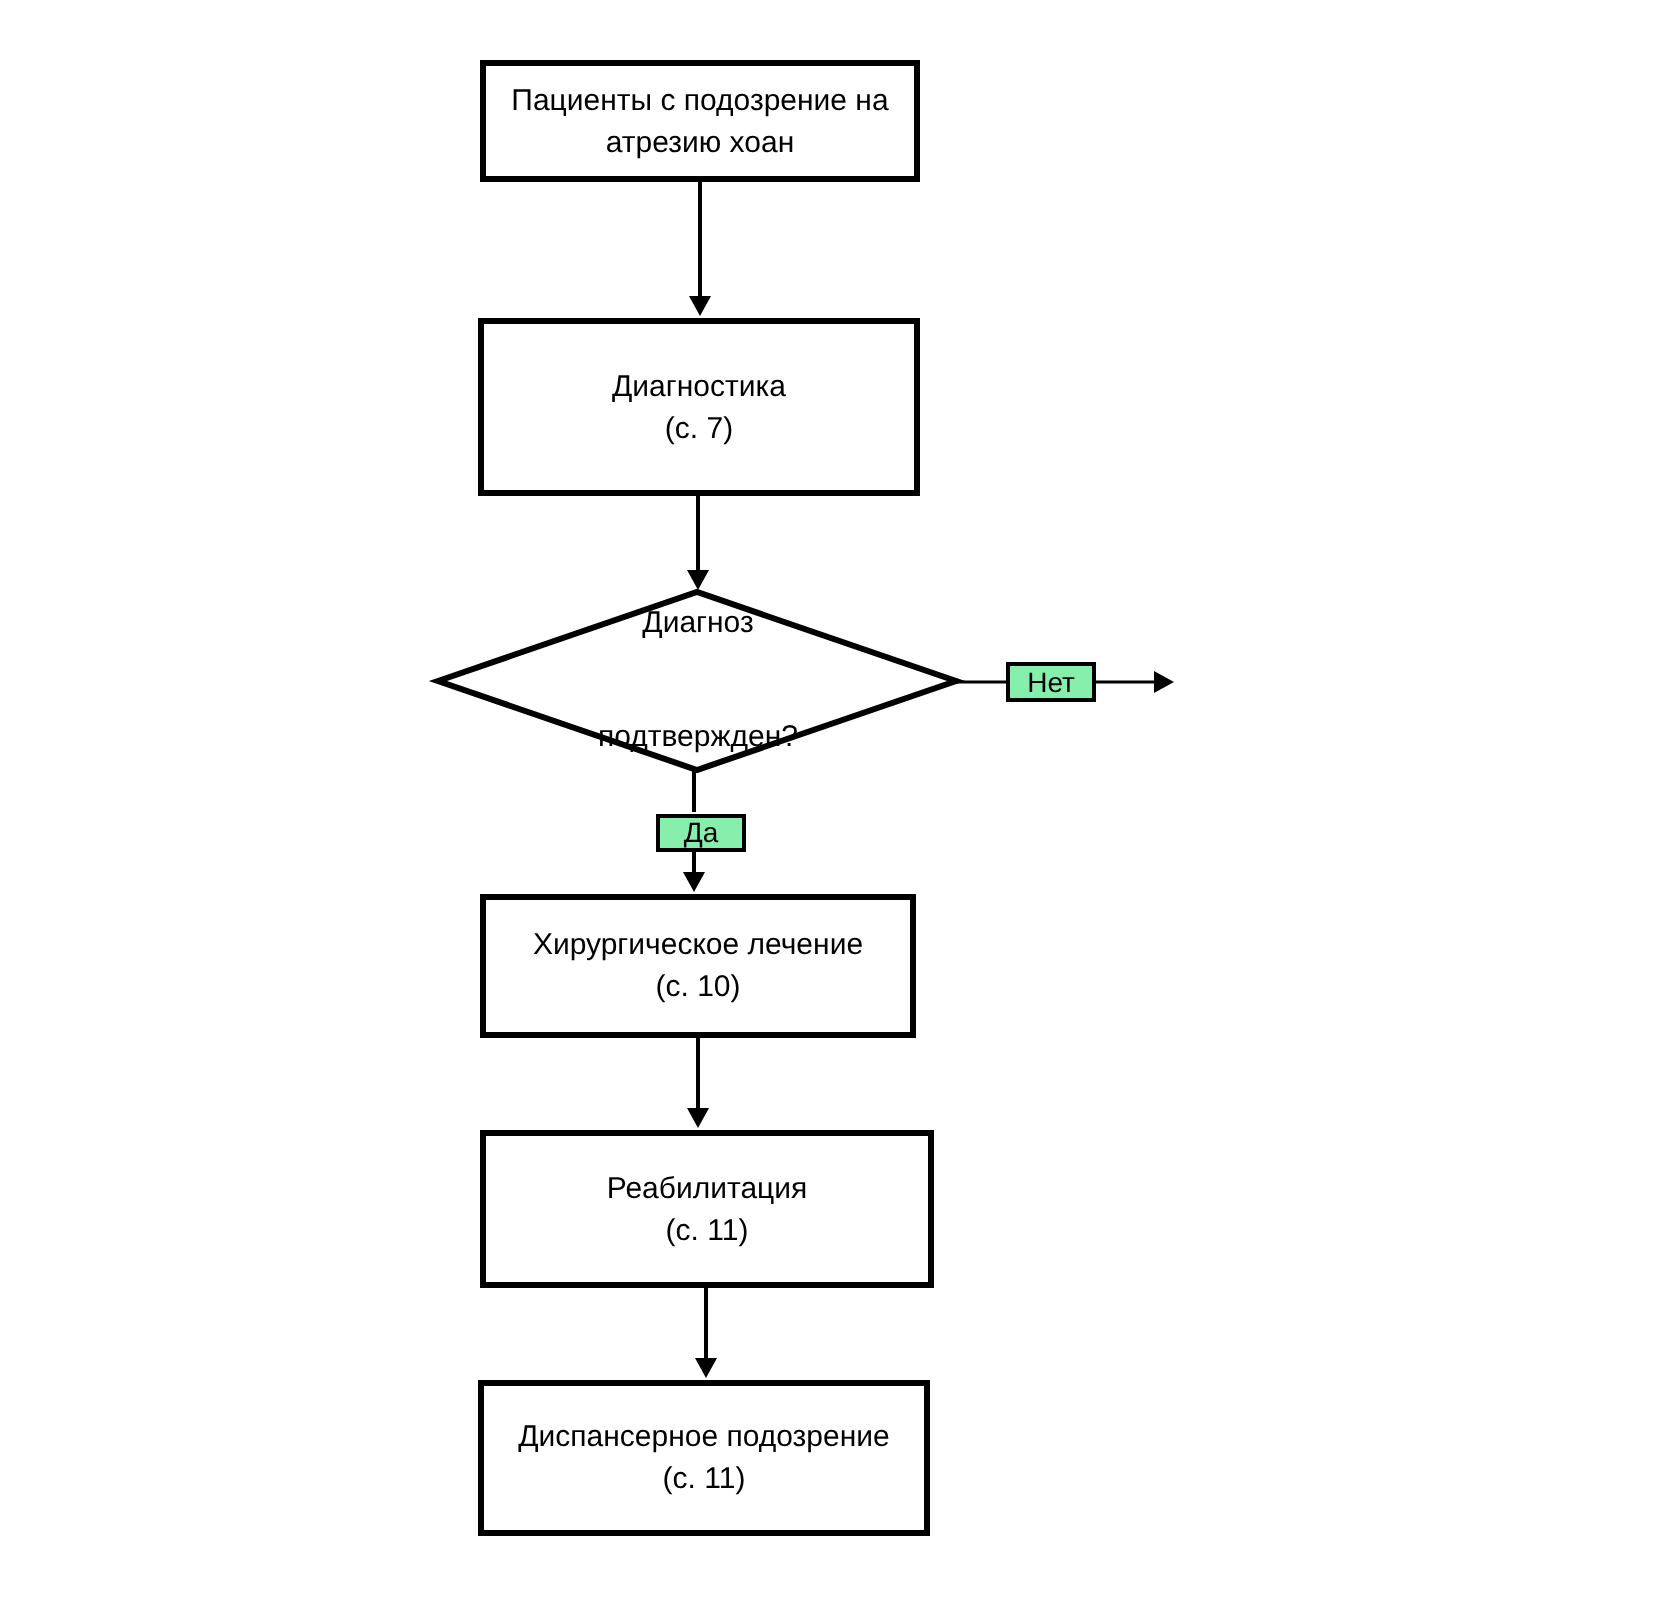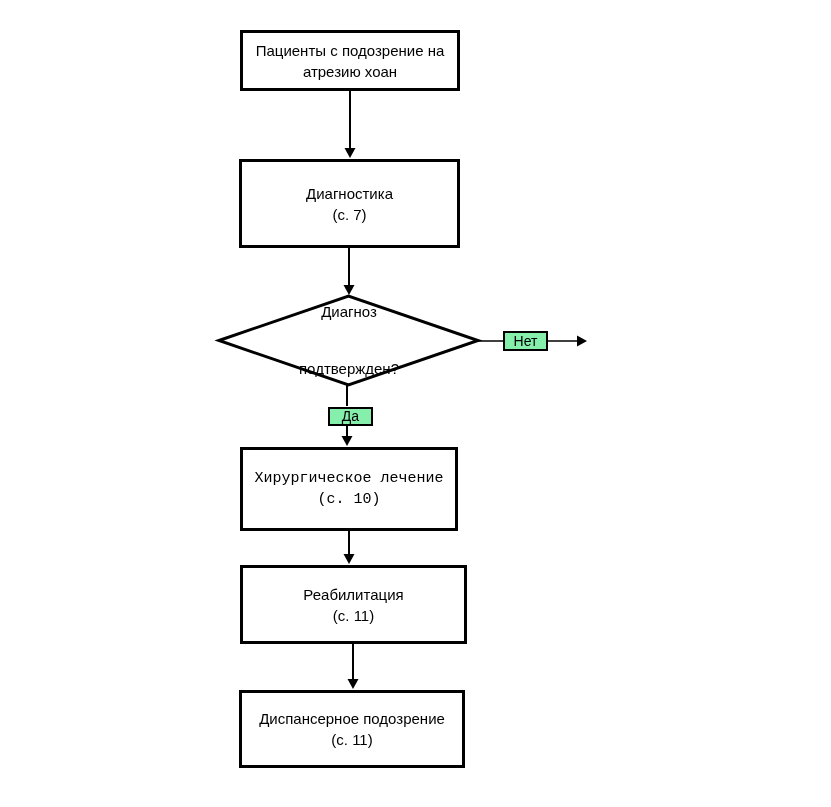--- a/index.html
+++ b/index.html
@@ -60,21 +60,21 @@
     align-items: center;
     justify-content: center;
     text-align: center;
     font-size: 15px;
     line-height: 21px;
     gap: 36px;
   }
   .node-patients   { left: 240px; top: 30px;  width: 220px; height: 61px; }
   .node-diagnostics{ left: 239px; top: 159px; width: 221px; height: 89px; }
   .node-continue   { left: 588px; top: 295px; width: 223px; height: 90px; }
-  .node-surgery    { left: 240px; top: 447px; width: 218px; height: 84px; font-family: Liberation Mono, monospace; }
+  .node-surgery    { left: 240px; top: 447px; width: 218px; height: 72px; }
   .node-rehab      { left: 240px; top: 565px; width: 227px; height: 79px; }
   .node-followup   { left: 239px; top: 690px; width: 226px; height: 78px; }
   .label-no  { left: 503px; top: 331px; width: 45px; height: 20px; }
   .label-yes { left: 328px; top: 387px; width: 45px; height: 19px; margin-top: 20px; }
 </style>
 </head>
 <body>
 
 <div class="canvas">
 

